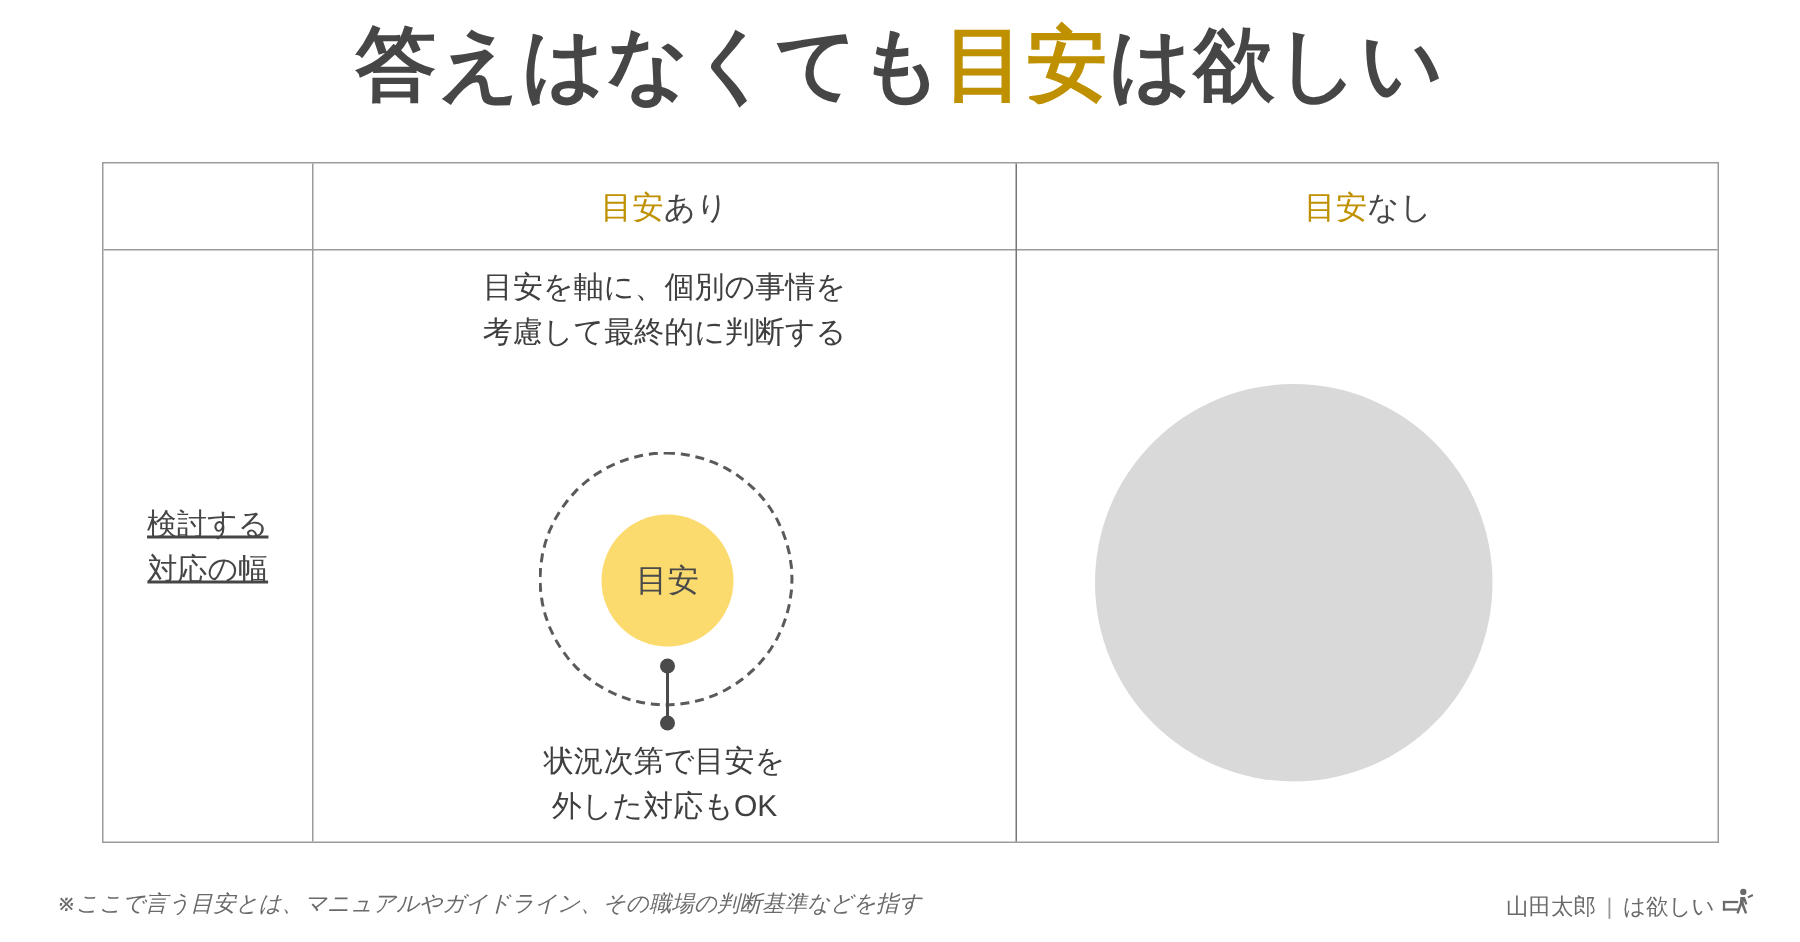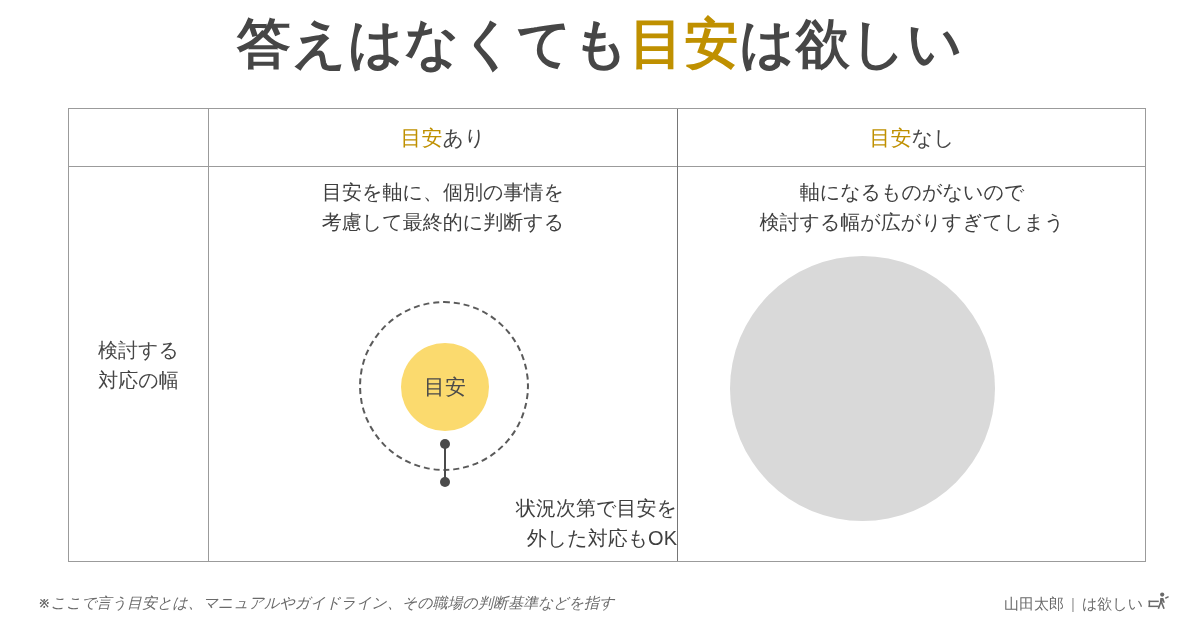--- a/index.html
+++ b/index.html
@@ -90,20 +90,21 @@
     top: 59px;
     width: 139px;
     height: 394px;
     display: flex;
     align-items: center;
     justify-content: center;
     text-align: center;
     font-size: 20px;
     line-height: 30px;
     color: #464646;
+    text-decoration: underline;
   }
 
   
   .body-cell {
     position: absolute;
     top: 59px;
     height: 452px;
   }
   .body-left  { left: 140px; width: 468px; }
   .body-right { left: 609px; width: 468px; }
@@ -175,21 +176,21 @@
     background: #4b4b4b;
   }
   .tick-marker .dot-top    { top: 0px; }
   .tick-marker .dot-bottom { top: 38px; }
 
   .diagram-caption {
     position: absolute;
     left: 0;
     top: 325px;
     width: 100%;
-    text-align: right;
+    text-align: center;
     font-size: 20px;
     line-height: 30px;
     color: #3f3f3f;
   }
 
   
   .diagram-right {
     position: absolute;
     left: 0;
     top: 0;
@@ -268,21 +269,20 @@
       <div class="tick-marker">
         <div class="stem"></div>
         <div class="dot dot-top"></div>
         <div class="dot dot-bottom"></div>
       </div>
       <div class="diagram-caption">状況次第で目安を<br>外した対応もOK</div>
     </div>
   </div>
 
   <div class="body-cell body-right">
-    <div class="cell-desc">軸になるものがないので<br>検討する幅が広がりすぎてしまう</div>
     <div class="diagram-right">
       <div class="big-gray-circle"></div>
     </div>
   </div>
 </div>
 
 <div class="footnote">※ここで言う目安とは、マニュアルやガイドライン、その職場の判断基準などを指す</div>
 
 <div class="credit">
   <span>山田太郎</span>

